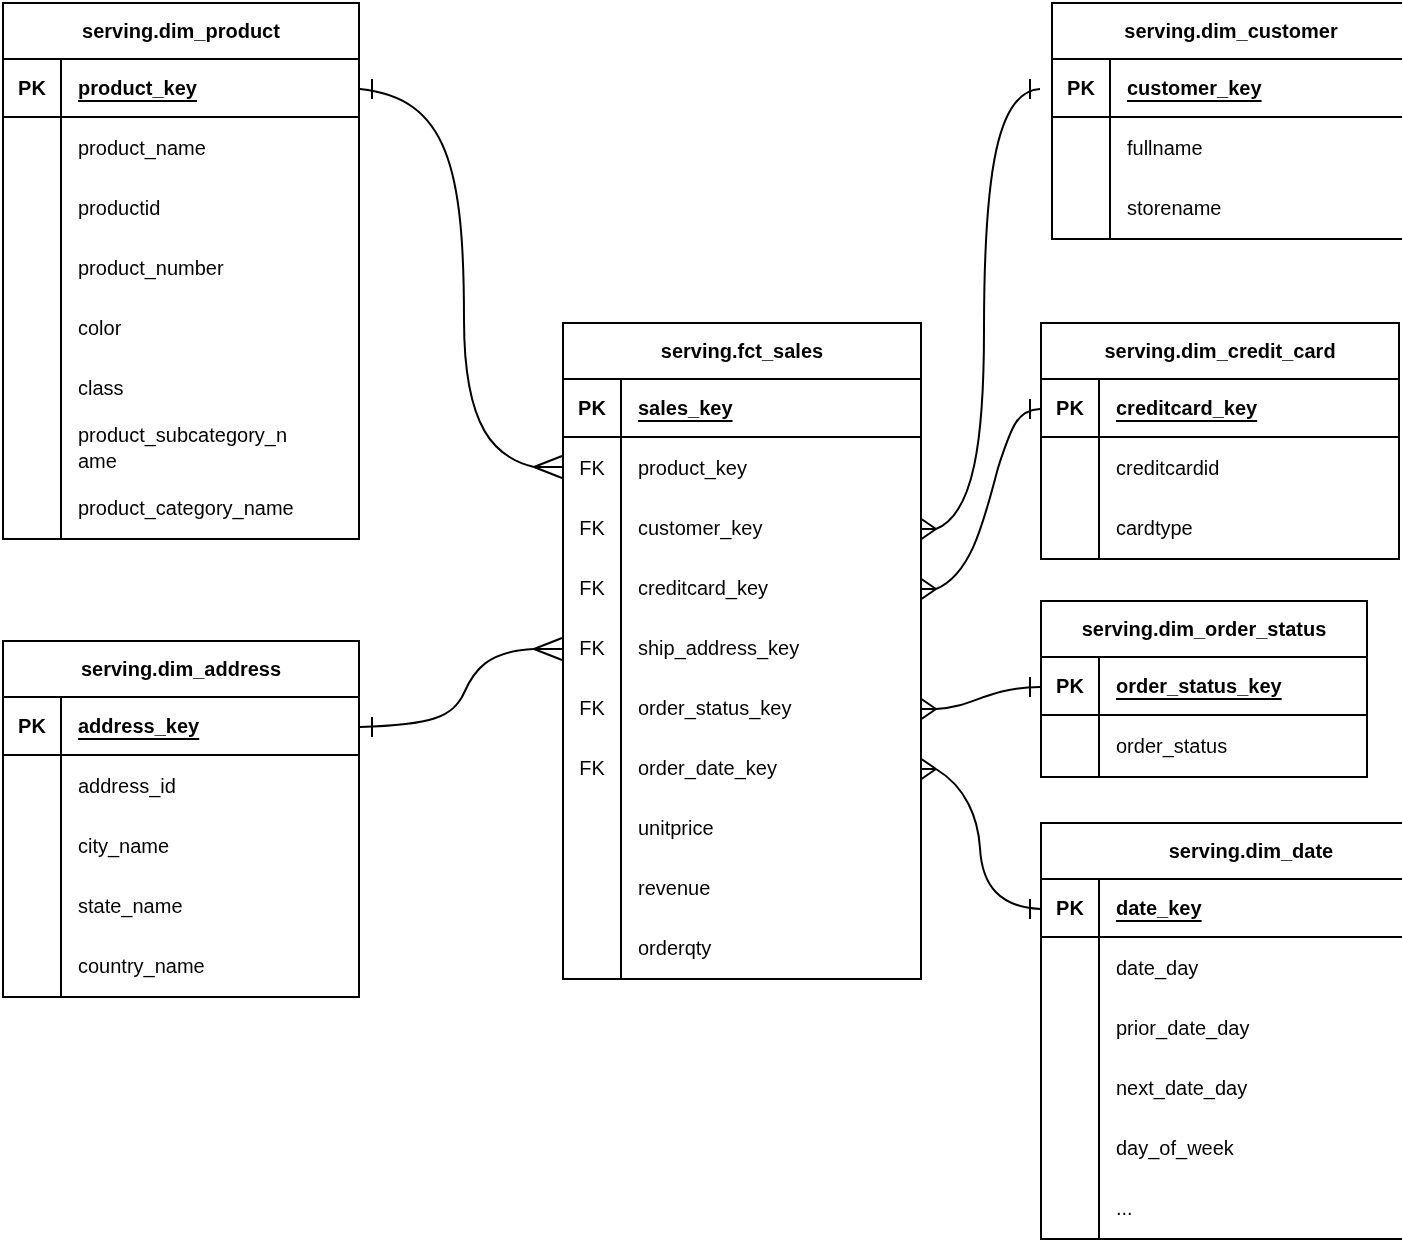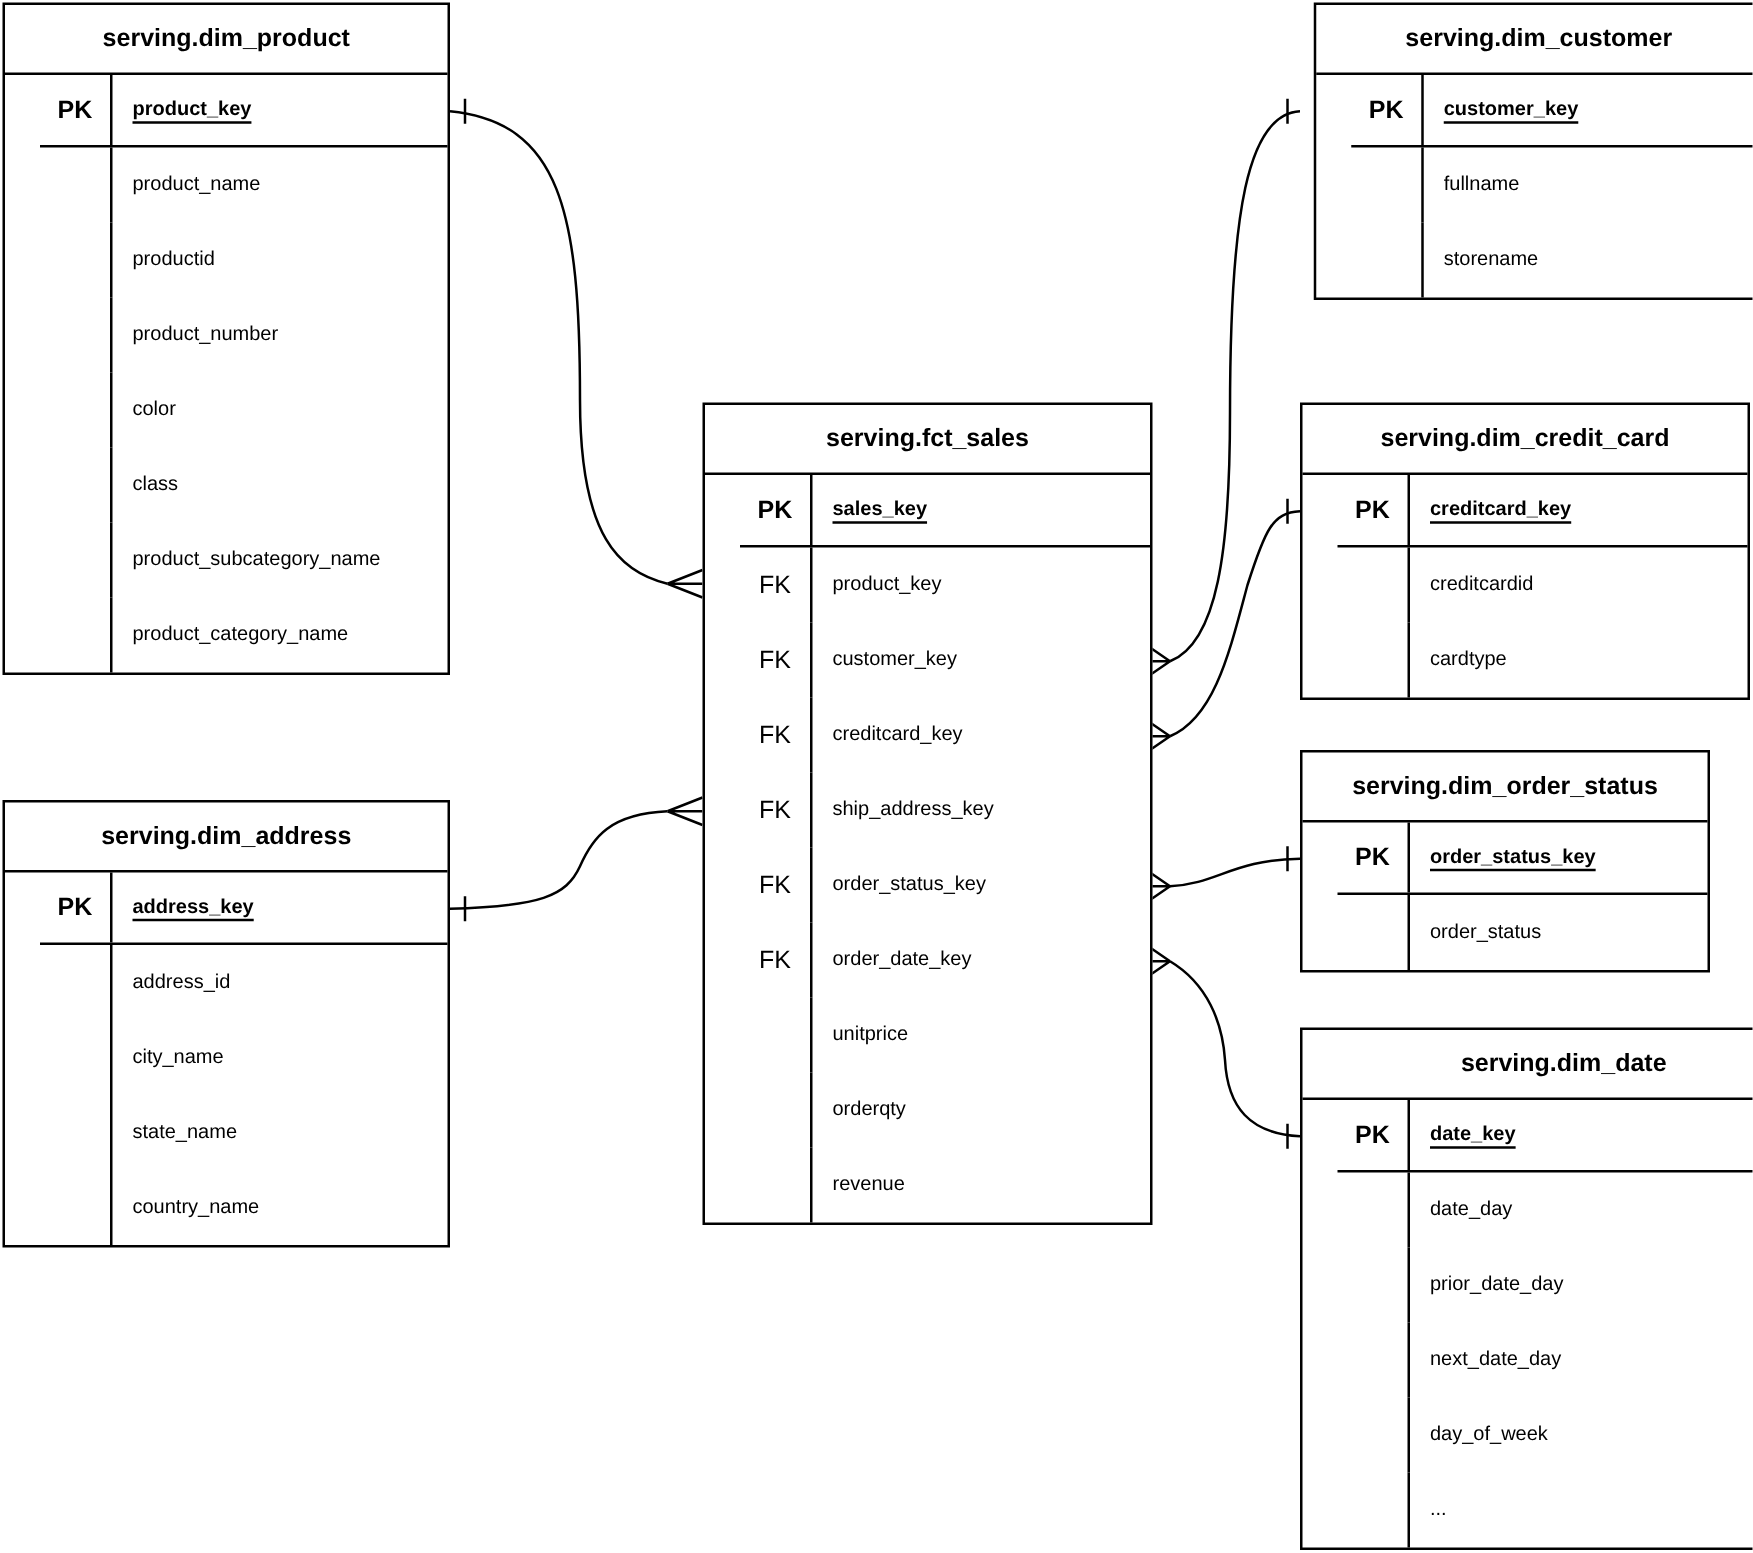--- a/index.html
+++ b/index.html
@@ -11,30 +11,30 @@
   .rel{stroke:#000;stroke-width:2;fill:none;}
   .table{
     position:absolute;background:#fff;border:2px solid #000;
     box-sizing:border-box;display:flex;flex-direction:column;
   }
   .thead{
     height:56px;box-sizing:border-box;border-bottom:2px solid #000;
     display:flex;align-items:center;justify-content:center;
     font-weight:bold;font-size:20px;flex:0 0 auto;text-align:center;
   }
-  .trow{display:flex;height:60px;flex:0 0 auto;align-items:stretch;margin-left:28px;}
+  .trow{display:flex;height:60px;flex:0 0 auto;align-items:stretch;}
   .pkrow{height:58px;box-sizing:border-box;border-bottom:2px solid #000;}
   .kc{
     width:58px;flex:0 0 58px;box-sizing:border-box;border-right:2px solid #000;
     display:flex;align-items:center;justify-content:center;font-size:20px;
   }
   .bold{font-weight:bold;}
   .fc{
     flex:1;display:flex;align-items:center;padding-left:16px;
-    font-size:16px;line-height:26px;
+    font-size:20px;line-height:26px;
   }
   .pkfield{
     font-weight:bold;text-decoration:underline;
     text-decoration-thickness:2px;text-underline-offset:5px;
   }
   .wrap{max-width:212px;word-break:break-all;}
 </style>
 </head>
 <body>
 
@@ -160,25 +160,25 @@
   <div class="trow">
       <div class="kc">FK</div>
       <div class="fc">order_date_key</div>
     </div>
   <div class="trow">
       <div class="kc"></div>
       <div class="fc">unitprice</div>
     </div>
   <div class="trow">
       <div class="kc"></div>
+      <div class="fc">revenue</div>
+    </div>
+  <div class="trow">
+      <div class="kc"></div>
       <div class="fc">orderqty</div>
-    </div>
-  <div class="trow">
-      <div class="kc"></div>
-      <div class="fc">revenue</div>
     </div>
 </div>
 
 <div class="table" style="left:1051px;top:2px;width:360px;height:238px">
   <div class="thead">serving.dim_customer</div>
   <div class="trow pkrow">
     <div class="kc bold">PK</div>
     <div class="fc pkfield">customer_key</div>
   </div>
   <div class="trow">

